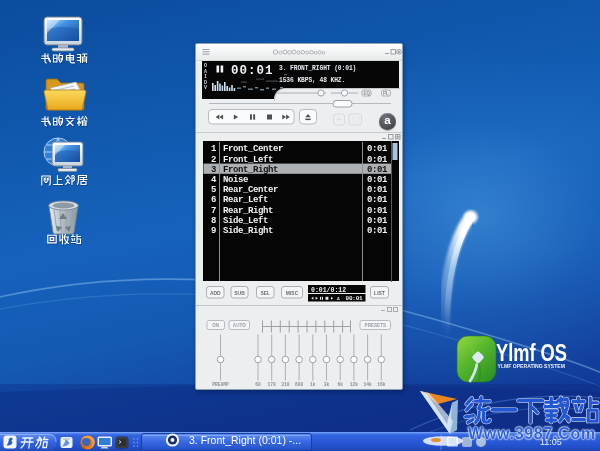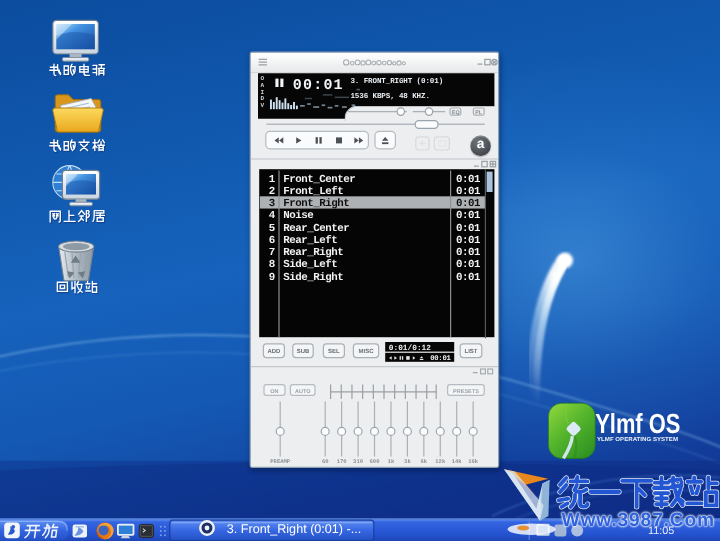--- a/index.html
+++ b/index.html
@@ -166,21 +166,21 @@
  <path d="M29.5,57 Q36,46.5 37,38.3" fill="none" stroke="#d9e8f6" stroke-width="2.8" opacity="0.95"></path>
  <g transform="rotate(45 38 32)">
         <rect x="33.5" y="27.5" width="9.5" height="9.5" rx="2.5" fill="#dce9f6"></rect>
       </g>
  <path d="M39,38.5 Q41.5,48 38.5,57" fill="none" stroke="#2c8a1f" stroke-width="2" opacity="0.5"></path>
       <path d="M33.5,28 Q30,20 32,11.5" fill="none" stroke="#7ccb38" stroke-width="1.6" opacity="0.6"></path>
  <text x="56" y="35.5" font-family="Liberation Sans" font-size="23" font-weight="bold" fill="#ffffff" textLength="71" lengthAdjust="spacingAndGlyphs">Ylmf OS</text>
  <text x="57.5" y="42.7" font-family="Liberation Sans" font-size="4.8" font-weight="bold" fill="#e9f0f8" textLength="67.5" lengthAdjust="spacingAndGlyphs">YLMF OPERATING SYSTEM</text>
 </svg>
 
-<div class="ab" style="left:208px;top:43px;width:206px;height:345px;background:#eceeef;border:1px solid #8ba0b2;border-radius:2px;box-shadow:1px 2px 4px rgba(0,20,60,.45)">
+<div class="ab" style="left:195px;top:43px;width:206px;height:345px;background:#eceeef;border:1px solid #8ba0b2;border-radius:2px;box-shadow:1px 2px 4px rgba(0,20,60,.45)">
 
  <div class="ab" style="left:0;top:0;width:206px;height:16px;background:linear-gradient(#ffffff,#e7e9ea);border-bottom:1px solid #d4d7d9;border-radius:2px 2px 0 0"></div>
  <svg class="ab" width="206" height="16" viewBox="0 0 206 16" style="left:0;top:0">
   <g stroke="#9aa0a6" stroke-width="1" fill="none">
    <path d="M6.5,5.5 h7 M6.5,7.8 h7 M6.5,10.1 h7"></path>
   </g>
   <g fill="none" stroke="#a8adb2" stroke-width="0.9">
    <circle cx="79.5" cy="8" r="2.2"></circle>
           <circle cx="84.5" cy="8.7" r="1.5"></circle>
           <circle cx="89" cy="8" r="2"></circle>

